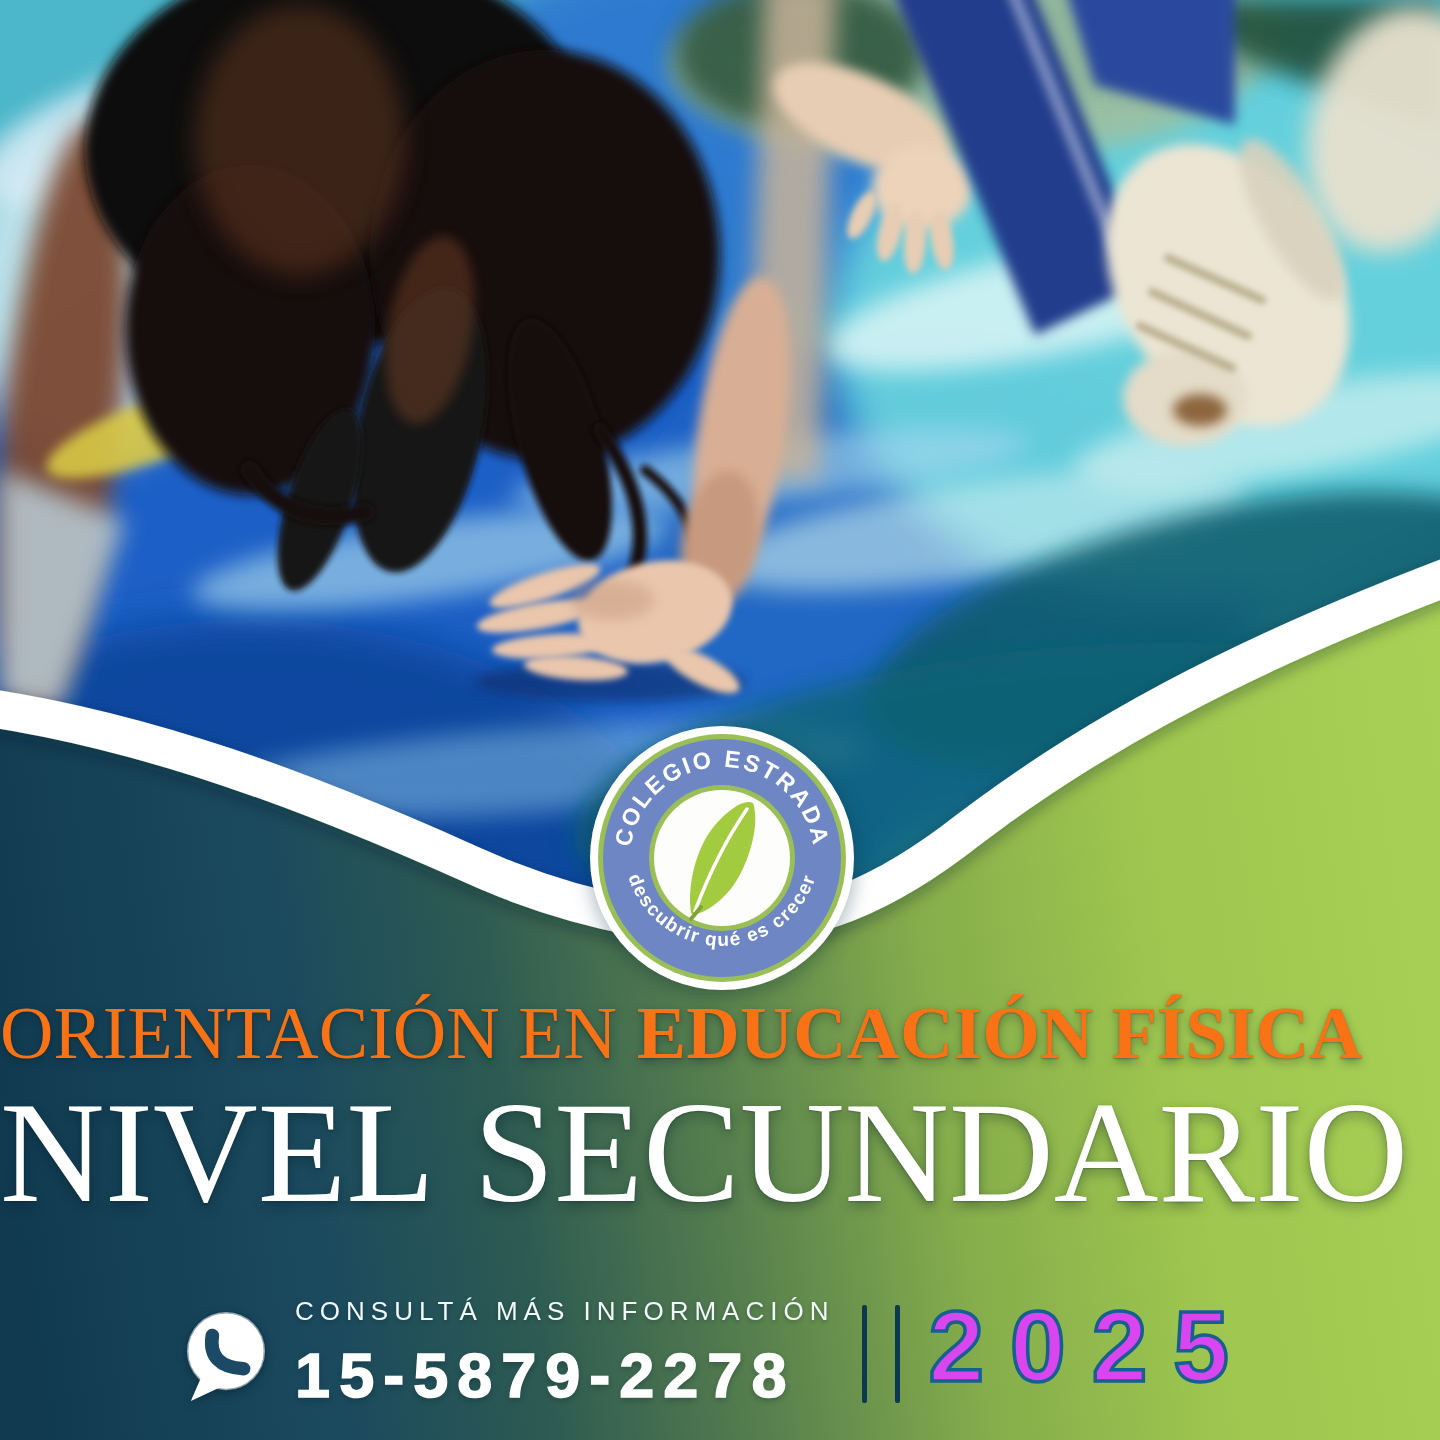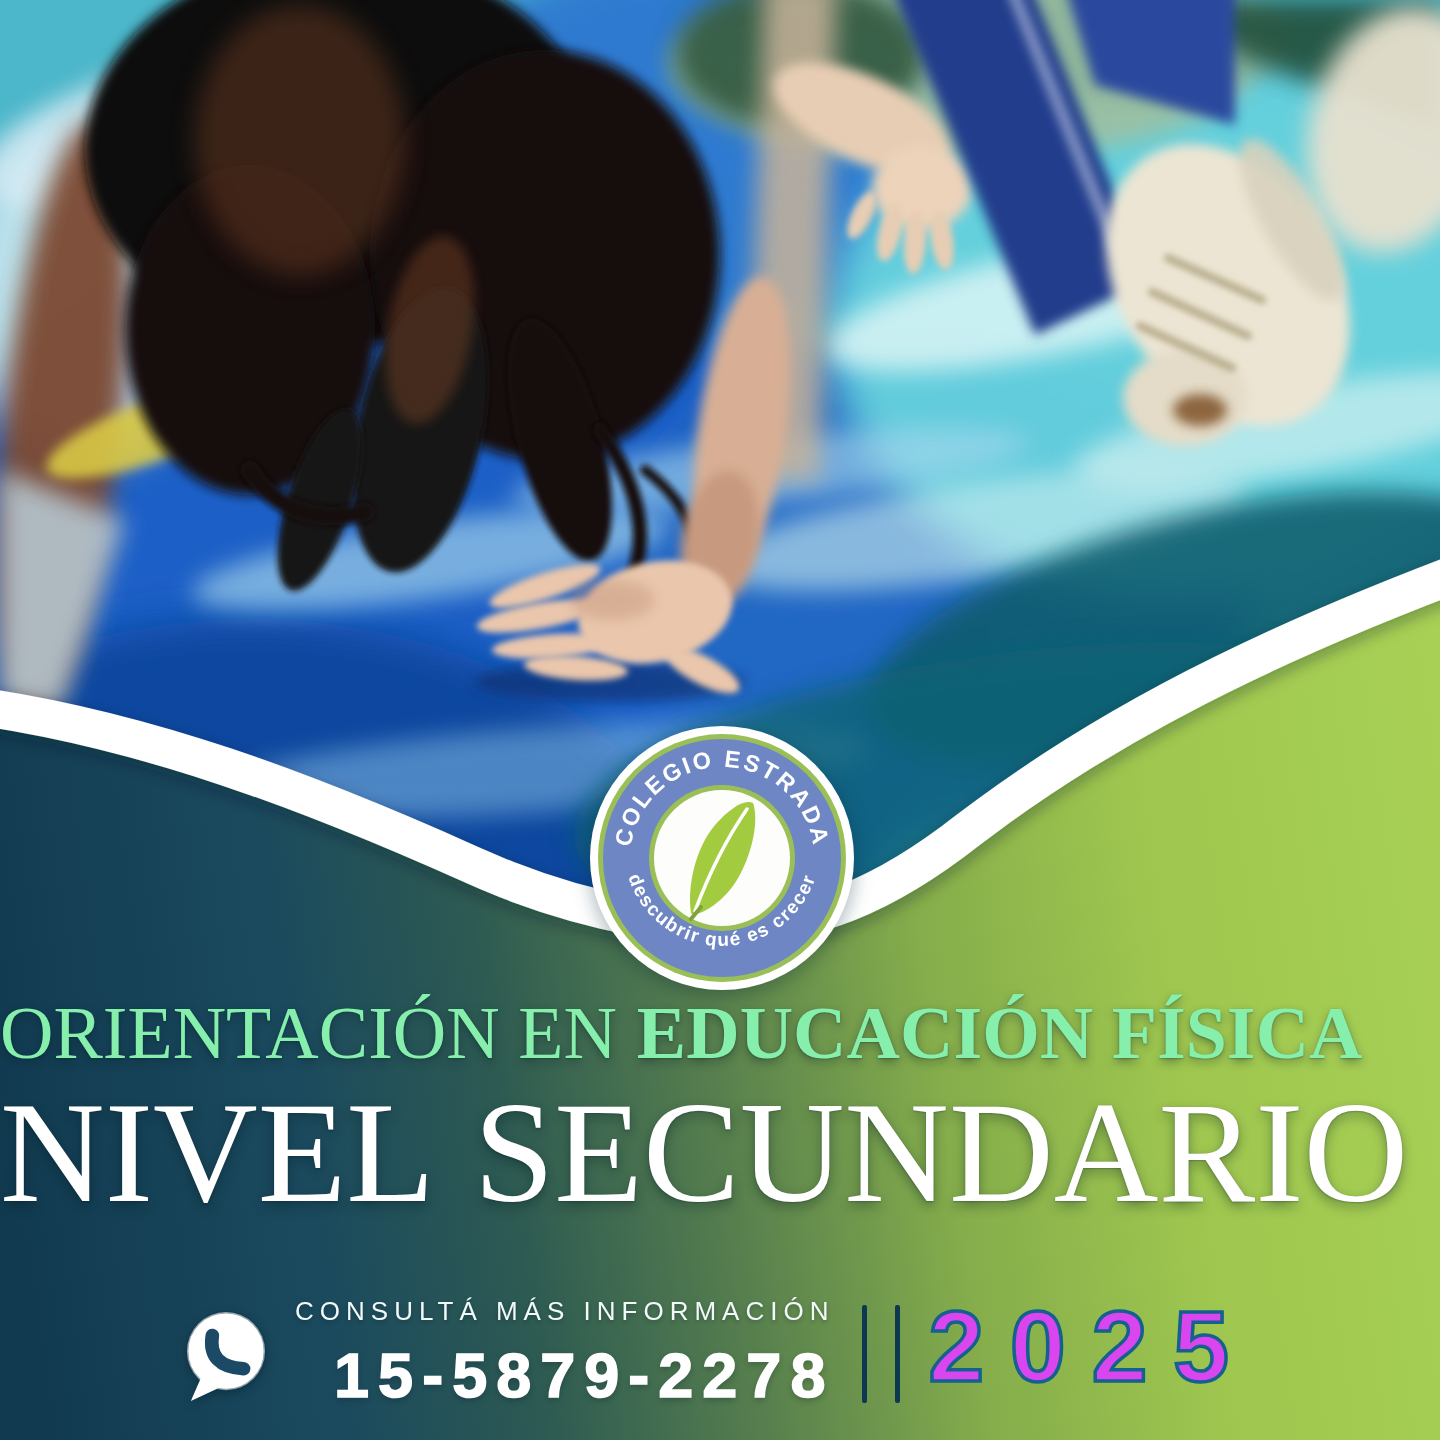--- a/index.html
+++ b/index.html
@@ -5,34 +5,34 @@
   html,body{margin:0;padding:0;background:#0c2230;}
   .poster{position:relative;width:1440px;height:1440px;overflow:hidden;
           font-family:"Liberation Sans","DejaVu Sans",sans-serif;}
   .photo{position:absolute;left:0;top:0;width:1440px;height:1000px;}
   .photo svg{display:block;width:100%;height:100%;}
   .wave{position:absolute;left:0;top:0;width:1440px;height:1440px;pointer-events:none;}
   .badge{position:absolute;left:587px;top:723px;width:270px;height:270px;
          filter:drop-shadow(0 5px 10px rgba(2,34,48,.35));}
   .headline1{position:absolute;left:0;top:996px;width:1144px;text-align:right;
              font-family:"Liberation Serif","DejaVu Serif",serif;
-             font-size:74px;line-height:1;color:#86efac;white-space:nowrap;
+             font-size:74px;line-height:1;color:#f97316;white-space:nowrap;
              text-shadow:0 4px 10px rgba(5,28,38,.38),0 1px 2px rgba(5,28,38,.3);}
   .hl-light{font-weight:400;margin-right:20px;}
   .hl-bold{font-weight:700;}
   .headline2{position:absolute;left:0;top:1080px;width:1216px;text-align:center;
              font-family:"Liberation Serif","DejaVu Serif",serif;
              font-size:145px;line-height:1;font-weight:400;color:#ffffff;white-space:nowrap;
              word-spacing:8px;
              text-shadow:0 5px 12px rgba(5,28,38,.38),0 1px 2px rgba(5,28,38,.3);}
   .info-row{position:absolute;left:0;top:1296px;width:1440px;display:flex;
             justify-content:center;align-items:center;gap:28px;}
   .wa-icon{width:82px;height:96px;flex:0 0 auto;margin-top:6px;
            filter:drop-shadow(0 3px 5px rgba(4,30,44,.45));}
-  .contact-col{display:flex;flex-direction:column;align-items:flex-end;gap:12px;}
+  .contact-col{display:flex;flex-direction:column;align-items:flex-start;gap:12px;}
   .contact-cta{font-size:26px;font-weight:500;letter-spacing:6px;color:#f2f9f9;
                text-shadow:0 2px 4px rgba(5,28,38,.3);}
   .contact-phone{font-size:63px;font-weight:700;letter-spacing:9px;color:#ffffff;
                  -webkit-text-stroke:1.5px #ffffff;
                  text-shadow:0 3px 6px rgba(5,28,38,.3);}
   .vdiv{width:5px;height:98px;background:#0d3950;border-radius:2px;flex:0 0 auto;}
   .insc-col{display:flex;flex-direction:column;align-items:flex-start;gap:12px;
             position:relative;top:-6px;}
   .insc-1{font-size:22px;font-weight:700;letter-spacing:5px;color:#175672;
           -webkit-text-stroke:0.6px #175672;}

